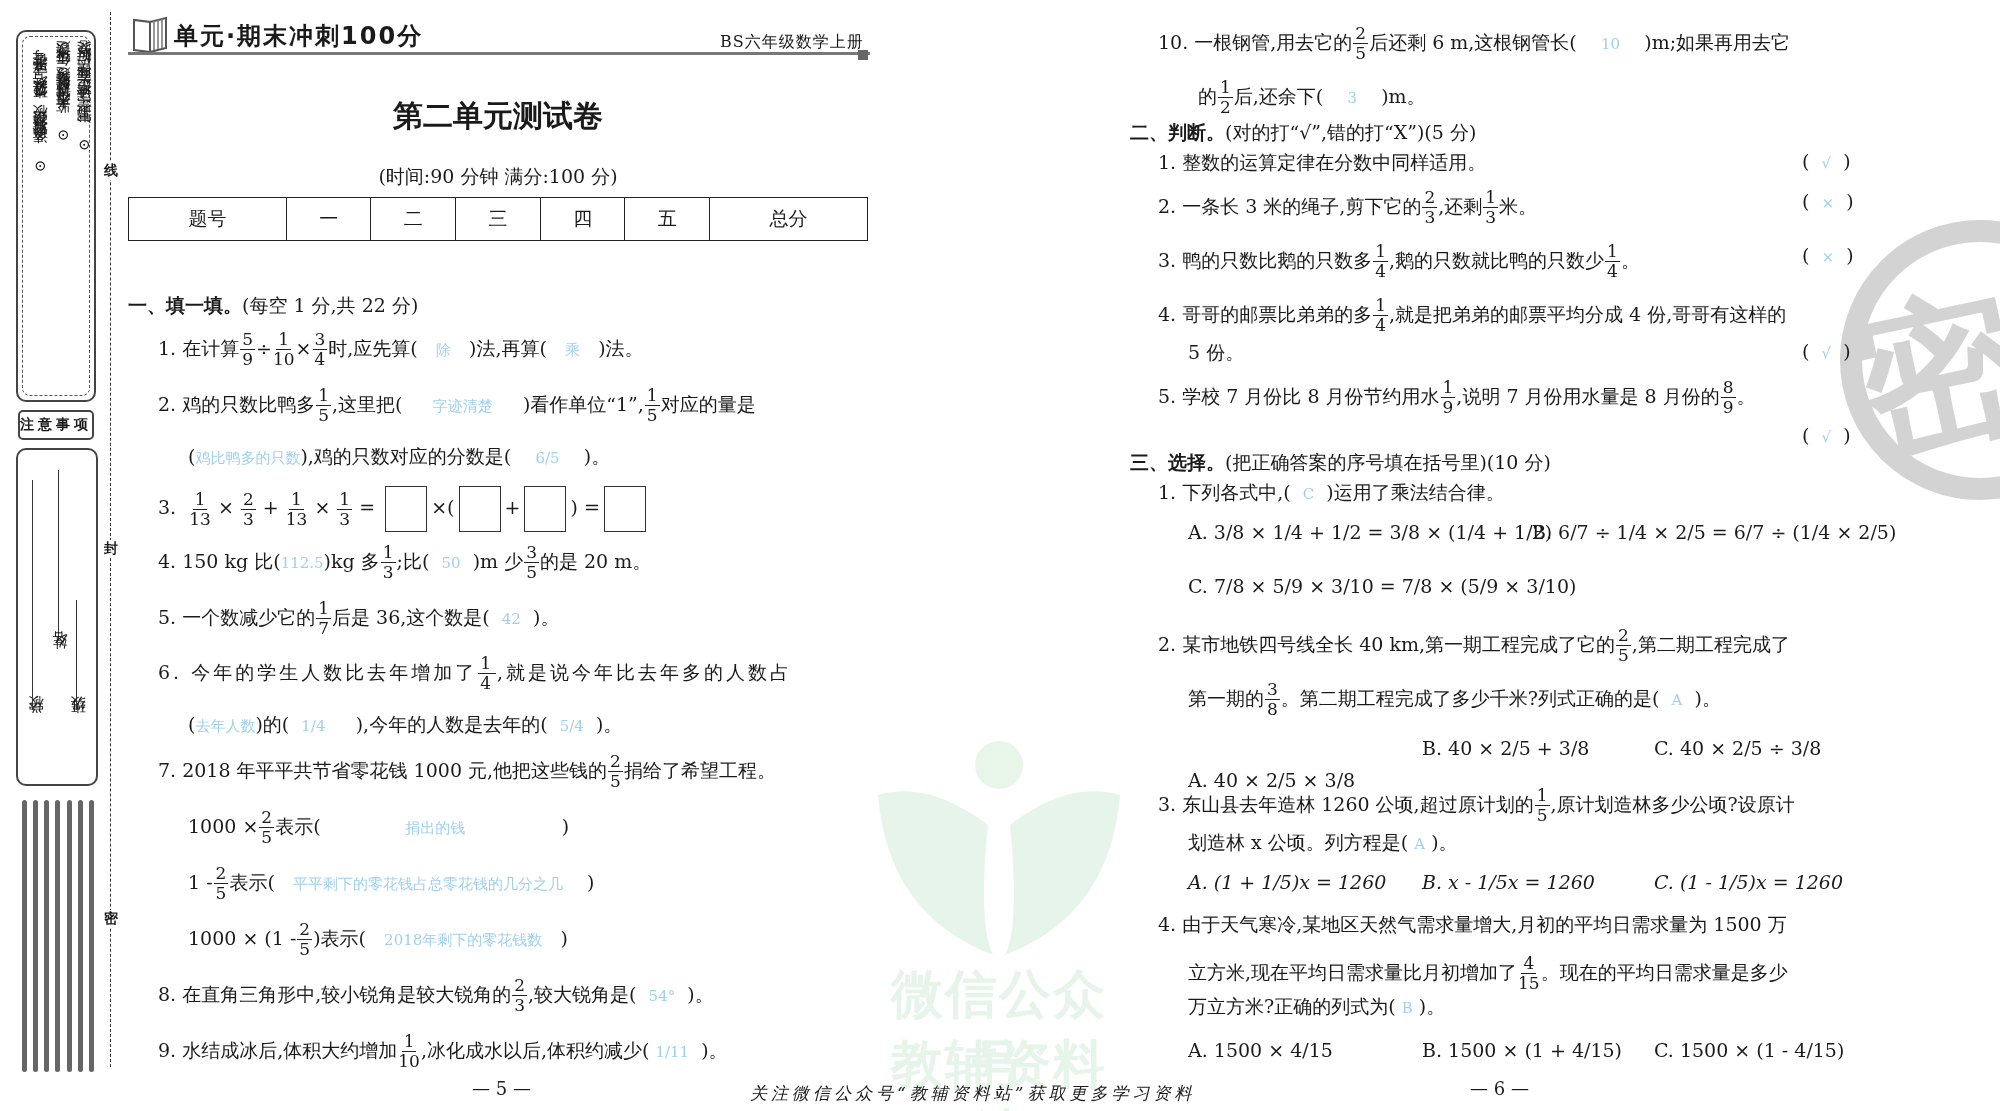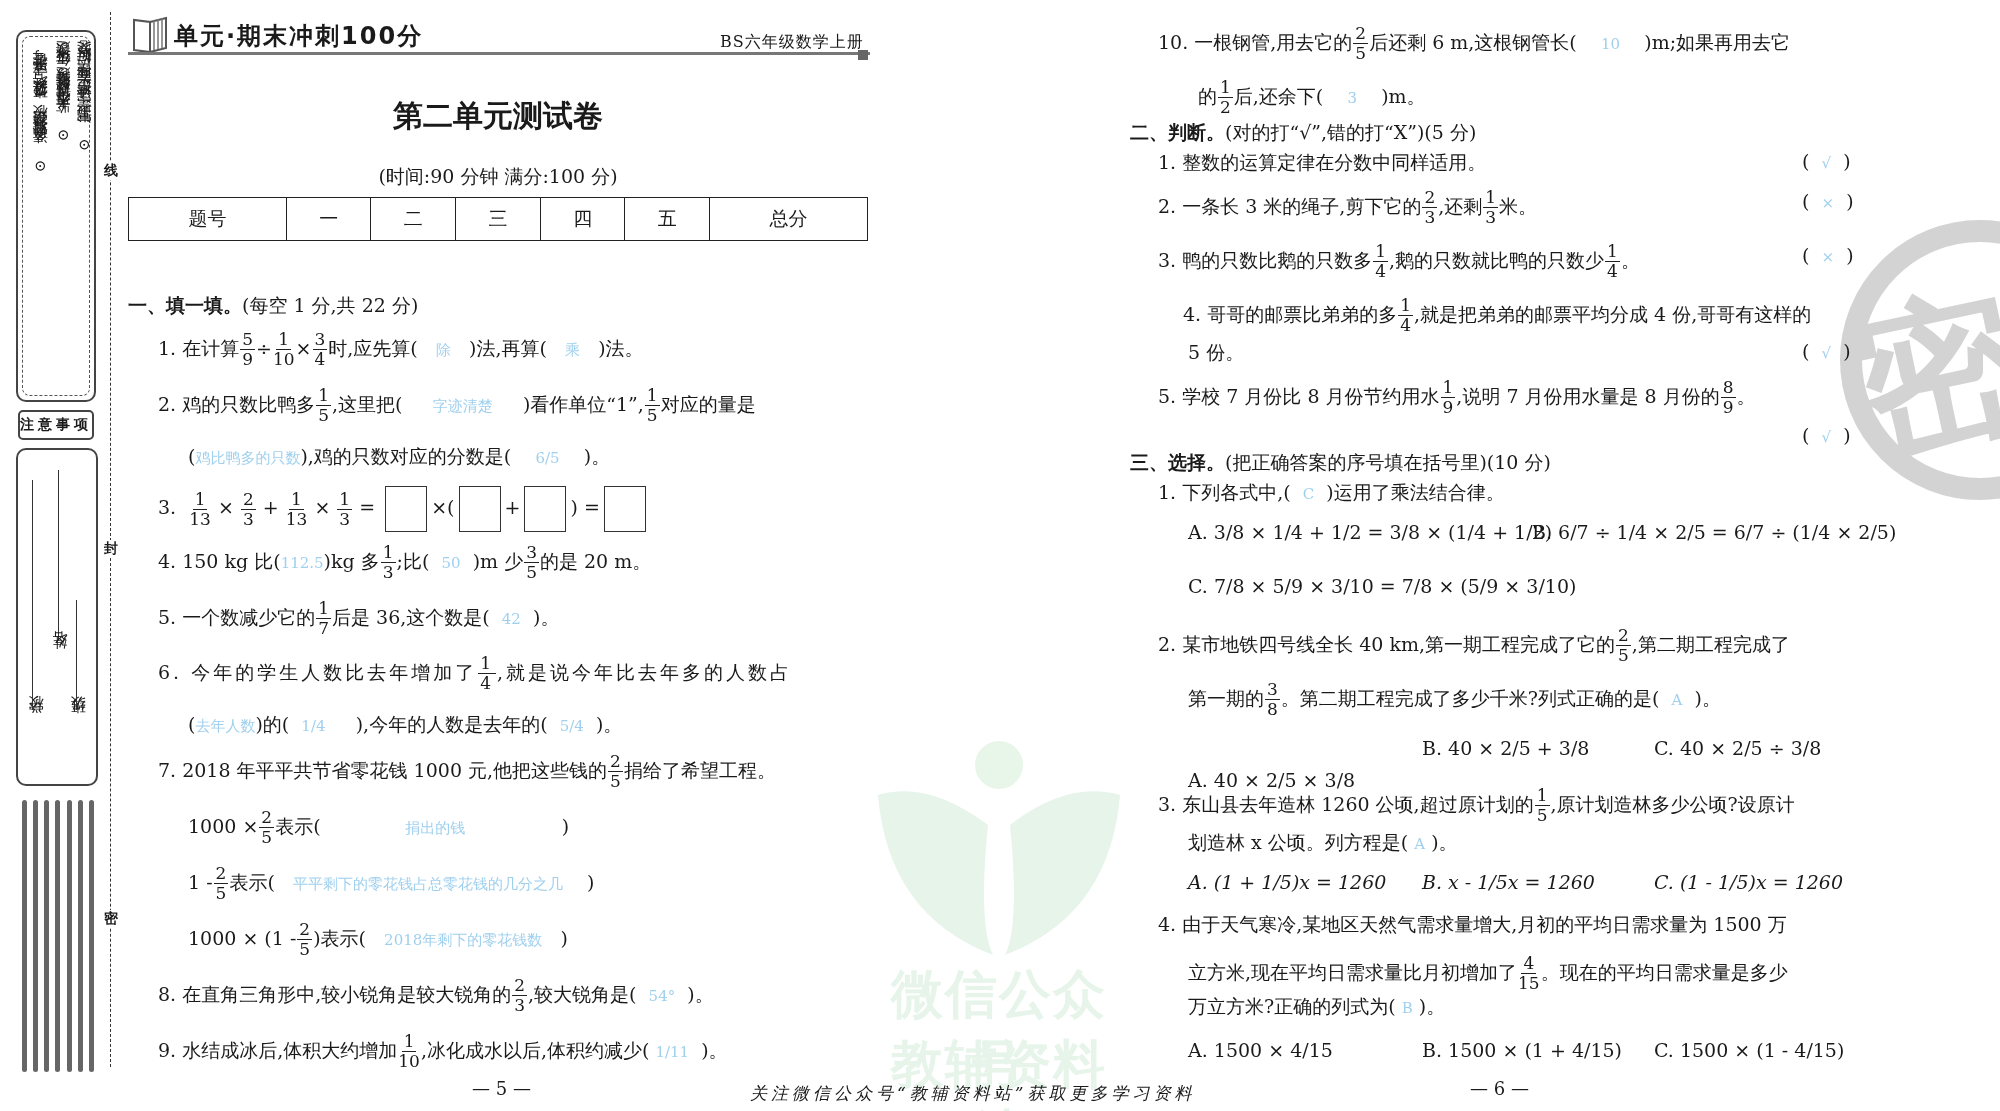--- a/index.html
+++ b/index.html
@@ -263,21 +263,21 @@
   <span>3.</span>&nbsp;<span>鸭的只数比鹅的只数多</span><span class="frac">
       <span class="n">1</span>
       <span>4</span>
     </span><span>,鹅的只数就比鸭的只数少</span><span class="frac">
       <span class="n">1</span>
       <span>4</span>
     </span><span>。</span>
 </div>
 <div class="paren" style="left:1802px;top:244px;">(&nbsp;&nbsp;<span class="ans">×</span>&nbsp;&nbsp;)</div>
 
-<div class="q" style="left:1158px;top:296px;margin-left:25px;">
+<div class="q" style="left:1158px;top:296px;">
   <span>4.</span>&nbsp;<span>哥哥的邮票比弟弟的多</span><span class="frac">
       <span class="n">1</span>
       <span>4</span>
     </span><span>,就是把弟弟的邮票平均分成 4 份,哥哥有这样的</span>
 </div>
 <div class="q" style="left:1188px;top:338px;">5 份。</div>
 <div class="paren" style="left:1802px;top:340px;">(&nbsp;&nbsp;<span class="ans">√</span>&nbsp;&nbsp;)</div>
 
 <div class="q" style="left:1158px;top:378px;">
   <span>5.</span>&nbsp;<span>学校 7 月份比 8 月份节约用水</span><span class="frac">

